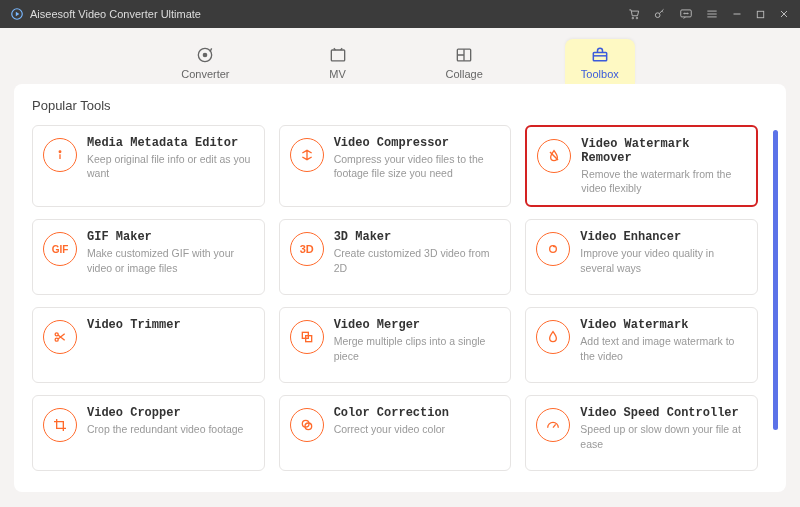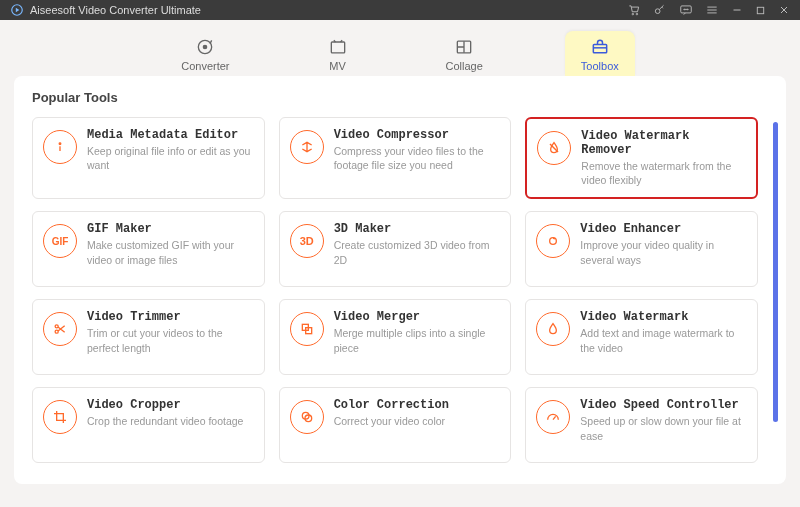--- a/index.html
+++ b/index.html
@@ -1,25 +1,25 @@
 <!DOCTYPE html>
 <html><head>
 <meta charset="utf-8">
 <style>
 * { box-sizing: border-box; margin: 0; padding: 0; }
 body { font-family: -apple-system, "Segoe UI", Arial, sans-serif; background: #f5f3f2; width: 800px; height: 507px; overflow: hidden; color: #333; }
-.titlebar { height: 20px; background: #3b3b3b; display: flex; align-items: center; justify-content: space-between; padding: 0 10px; color: #ddd; font-size: 11px; }
+.titlebar { height: 28px; background: #3b3b3b; display: flex; align-items: center; justify-content: space-between; padding: 0 10px; color: #ddd; font-size: 11px; }
 .titlebar-left { display: flex; align-items: center; gap: 6px; }
 .titlebar-right { display: flex; align-items: center; gap: 12px; color: #bbb; }
 .titlebar-right span { cursor: pointer; display:inline-flex; }
 .tabrow { height: 56px; background: #f5f3f2; display: flex; justify-content: center; align-items: flex-end; gap: 66px; }
 .tab { display: flex; flex-direction: column; align-items: center; gap: 3px; color: #666; font-size: 11px; padding: 6px 16px 4px 16px; border-radius: 8px 8px 0 0; cursor: pointer; }
 .tab.active { background: #fef9c3; color: #3b5bdb; box-shadow: 0 -1px 3px rgba(0,0,0,.05); }
 .panel { background: #fff; margin: 0 14px 14px 14px; border-radius: 8px; height: 408px; padding: 14px 18px 14px 18px; position: relative; }
-.section-title { font-size: 13px; color: #444; margin-bottom: 12px; font-weight: bold; }
+.section-title { font-size: 13px; color: #444; margin-bottom: 12px; }
 .grid { display: grid; grid-template-columns: repeat(3, 1fr); gap: 12px 14px; padding-right: 10px; }
 .card { border: 1px solid #e6e4e3; border-radius: 6px; padding: 10px 12px 10px 10px; display: flex; gap: 10px; min-height: 76px; cursor: pointer; }
 .card.highlight { border: 2px solid #d42222; }
 .card .icon { width: 34px; height: 34px; border: 1.6px solid #ff6a2b; border-radius: 50%; display: flex; align-items: center; justify-content: center; flex-shrink: 0; margin-top: 2px; }
 .card .txt { display: flex; flex-direction: column; gap: 2px; }
 .card .title { font-size: 12px; font-weight: 600; color: #333; font-family: Liberation Mono, monospace; }
 .card .desc { font-size: 10.5px; color: #999; line-height: 1.35; }
 .scrollbar { position: absolute; right: 8px; top: 46px; width: 5px; height: 340px; background: transparent; }
 .scrollbar-thumb { width: 5px; height: 300px; background: #5b72e8; border-radius: 3px; }
 svg { display:block; }
@@ -195,21 +195,20 @@
     <div class="card">
       <div class="icon">
           <svg width="16" height="16" viewBox="0 0 24 24" fill="none" stroke="#ff6a2b" stroke-width="2">
             <circle cx="7" cy="8" r="2.3"></circle>
             <circle cx="7" cy="16" r="2.3"></circle>
             <path d="M9 9l10 8M9 15l10-8"></path>
           </svg>
         </div>
       <div class="txt">
           <div class="title">Video Trimmer</div>
-          <div class="desc">Trim or cut your videos to the perfect length</div>
         </div>
     </div>
 
     <div class="card">
       <div class="icon">
           <svg width="16" height="16" viewBox="0 0 24 24" fill="none" stroke="#ff6a2b" stroke-width="2">
             <rect x="5" y="5" width="9" height="9"></rect>
             <rect x="10" y="10" width="9" height="9"></rect>
           </svg>
         </div>

